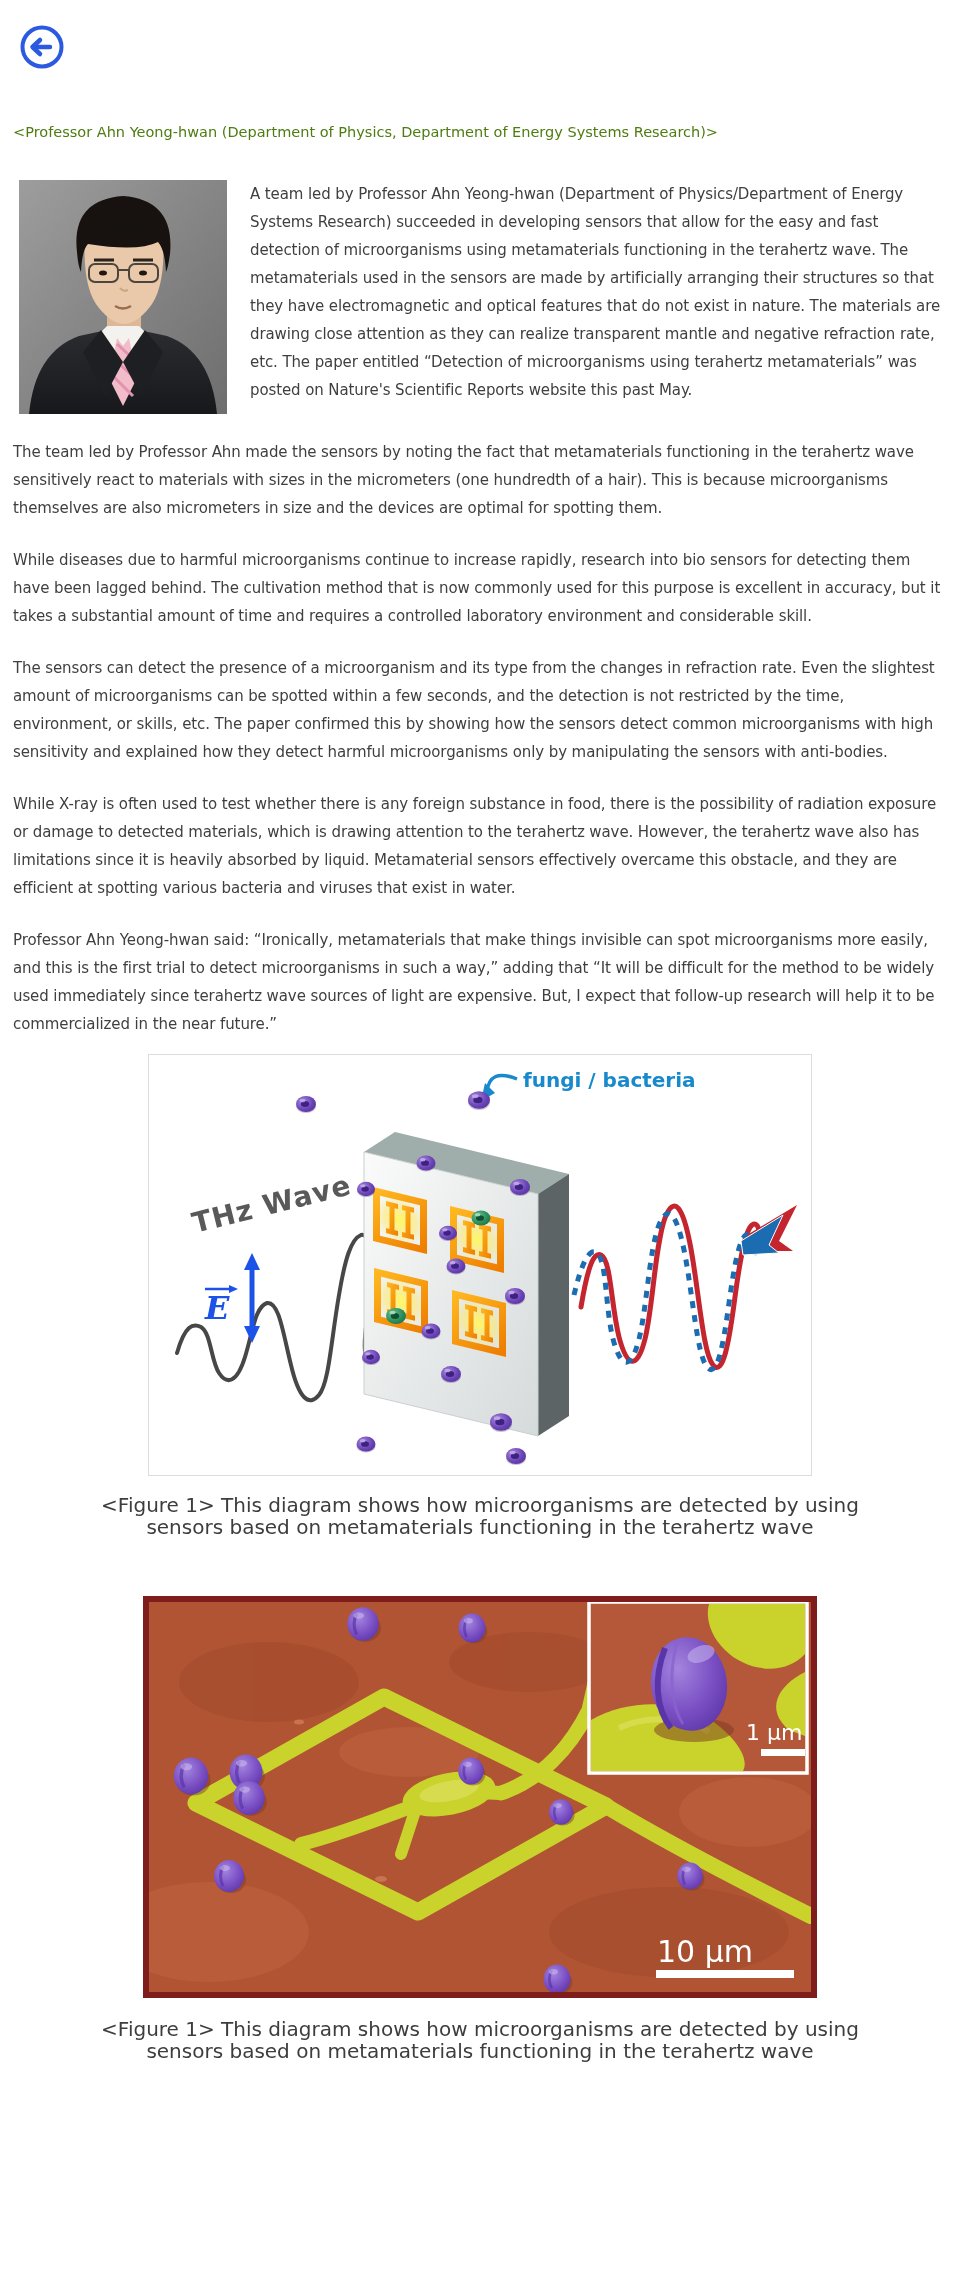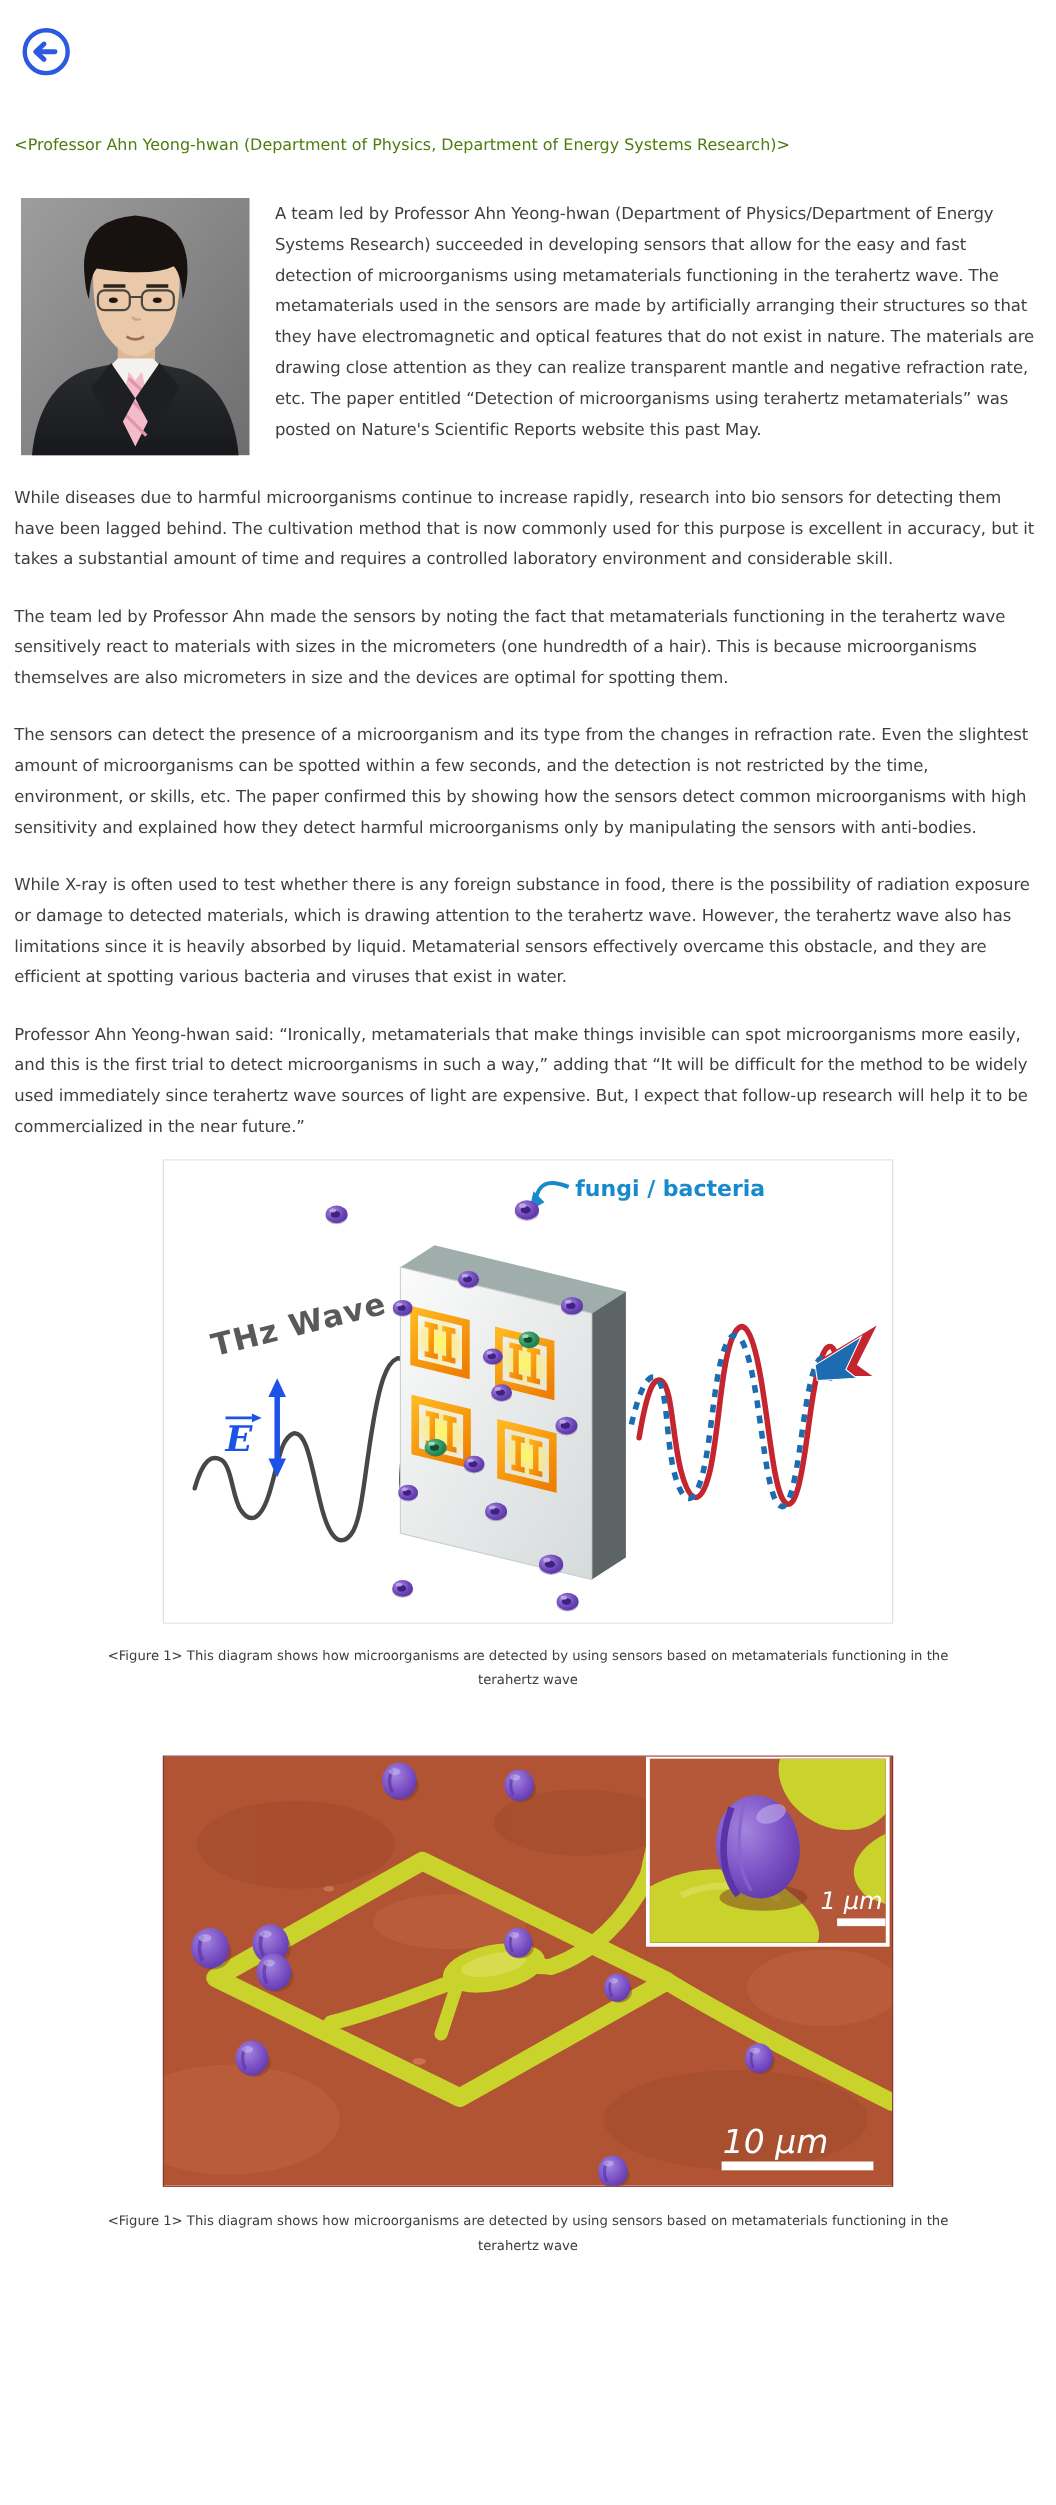--- a/index.html
+++ b/index.html
@@ -32,26 +32,26 @@
     font-size:15px;line-height:28px;color:#3f3f3f;
     margin:24px 13px 0 13px;letter-spacing:-0.1px;
   }
 
   figure{margin:0;padding:0;}
   .fig-box{
     width:662px;margin:16px auto 0 auto;border:1px solid #ddd;background:#fff;
   }
   .fig-box svg{display:block;}
   .fig-box2{
-    width:662px;margin:58px auto 0 auto;border:1px solid #7f1d1d;background:#fff;font-style:italic;
+    width:662px;margin:58px auto 0 auto;border:6px solid #7f1d1d;background:#fff;
   }
   .fig-box2 svg{display:block;}
   figcaption{
     margin:18px auto 0 auto;max-width:800px;
-    text-align:center;font-size:12px;line-height:22px;color:#3d3d3d;
+    text-align:center;font-size:20px;line-height:22px;color:#3d3d3d;
   }
   .fig2-caption{margin-top:20px;}
 </style>
 </head>
 <body>
 
 <main class="page">
 
 
   <button class="back-btn" title="Back">
@@ -105,22 +105,22 @@
 
       <path d="M98,158 l6,8 l6,-8 l8,40 l-14,28 l-14,-28 z" fill="#f3bccb"></path>
       <path d="M98,164 l24,22 M94,178 l26,24 M92,194 l22,22" stroke="#e393ad" stroke-width="3" fill="none"></path>
 
       <path d="M82,150 l22,32 l-18,34 l-22,-44 z" fill="#1d1f23"></path>
       <path d="M126,150 l-22,32 l18,34 l22,-44 z" fill="#1d1f23"></path>
     </svg>
     <p class="body-text">A team led by Professor Ahn Yeong-hwan (Department of Physics/Department of Energy Systems Research) succeeded in developing sensors that allow for the easy and fast detection of microorganisms using metamaterials functioning in the terahertz wave. The metamaterials used in the sensors are made by artificially arranging their structures so that they have electromagnetic and optical features that do not exist in nature. The materials are drawing close attention as they can realize transparent mantle and negative refraction rate, etc. The paper entitled “Detection of microorganisms using terahertz metamaterials” was posted on Nature's Scientific Reports website this past May.</p>
   </div>
 
+  <p class="body-text">The team led by Professor Ahn made the sensors by noting the fact that metamaterials functioning in the terahertz wave sensitively react to materials with sizes in the micrometers (one hundredth of a hair). This is because microorganisms themselves are also micrometers in size and the devices are optimal for spotting them.</p>
   <p class="body-text">While diseases due to harmful microorganisms continue to increase rapidly, research into bio sensors for detecting them have been lagged behind. The cultivation method that is now commonly used for this purpose is excellent in accuracy, but it takes a substantial amount of time and requires a controlled laboratory environment and considerable skill.</p>
-  <p class="body-text">The team led by Professor Ahn made the sensors by noting the fact that metamaterials functioning in the terahertz wave sensitively react to materials with sizes in the micrometers (one hundredth of a hair). This is because microorganisms themselves are also micrometers in size and the devices are optimal for spotting them.</p>
   <p class="body-text">The sensors can detect the presence of a microorganism and its type from the changes in refraction rate. Even the slightest amount of microorganisms can be spotted within a few seconds, and the detection is not restricted by the time, environment, or skills, etc. The paper confirmed this by showing how the sensors detect common microorganisms with high sensitivity and explained how they detect harmful microorganisms only by manipulating the sensors with anti-bodies.</p>
   <p class="body-text">While X-ray is often used to test whether there is any foreign substance in food, there is the possibility of radiation exposure or damage to detected materials, which is drawing attention to the terahertz wave. However, the terahertz wave also has limitations since it is heavily absorbed by liquid. Metamaterial sensors effectively overcame this obstacle, and they are efficient at spotting various bacteria and viruses that exist in water.</p>
   <p class="body-text">Professor Ahn Yeong-hwan said: “Ironically, metamaterials that make things invisible can spot microorganisms more easily, and this is the first trial to detect microorganisms in such a way,” adding that “It will be difficult for the method to be widely used immediately since terahertz wave sources of light are expensive. But, I expect that follow-up research will help it to be commercialized in the near future.”</p>
 
   <figure>
     <div class="fig-box">
       <svg width="662" height="420" viewBox="0 0 662 420">
         <defs>
           <linearGradient id="slabF" x1="0" y1="0" x2="1" y2="1">
             <stop offset="0" stop-color="#fbfbfb"></stop>

